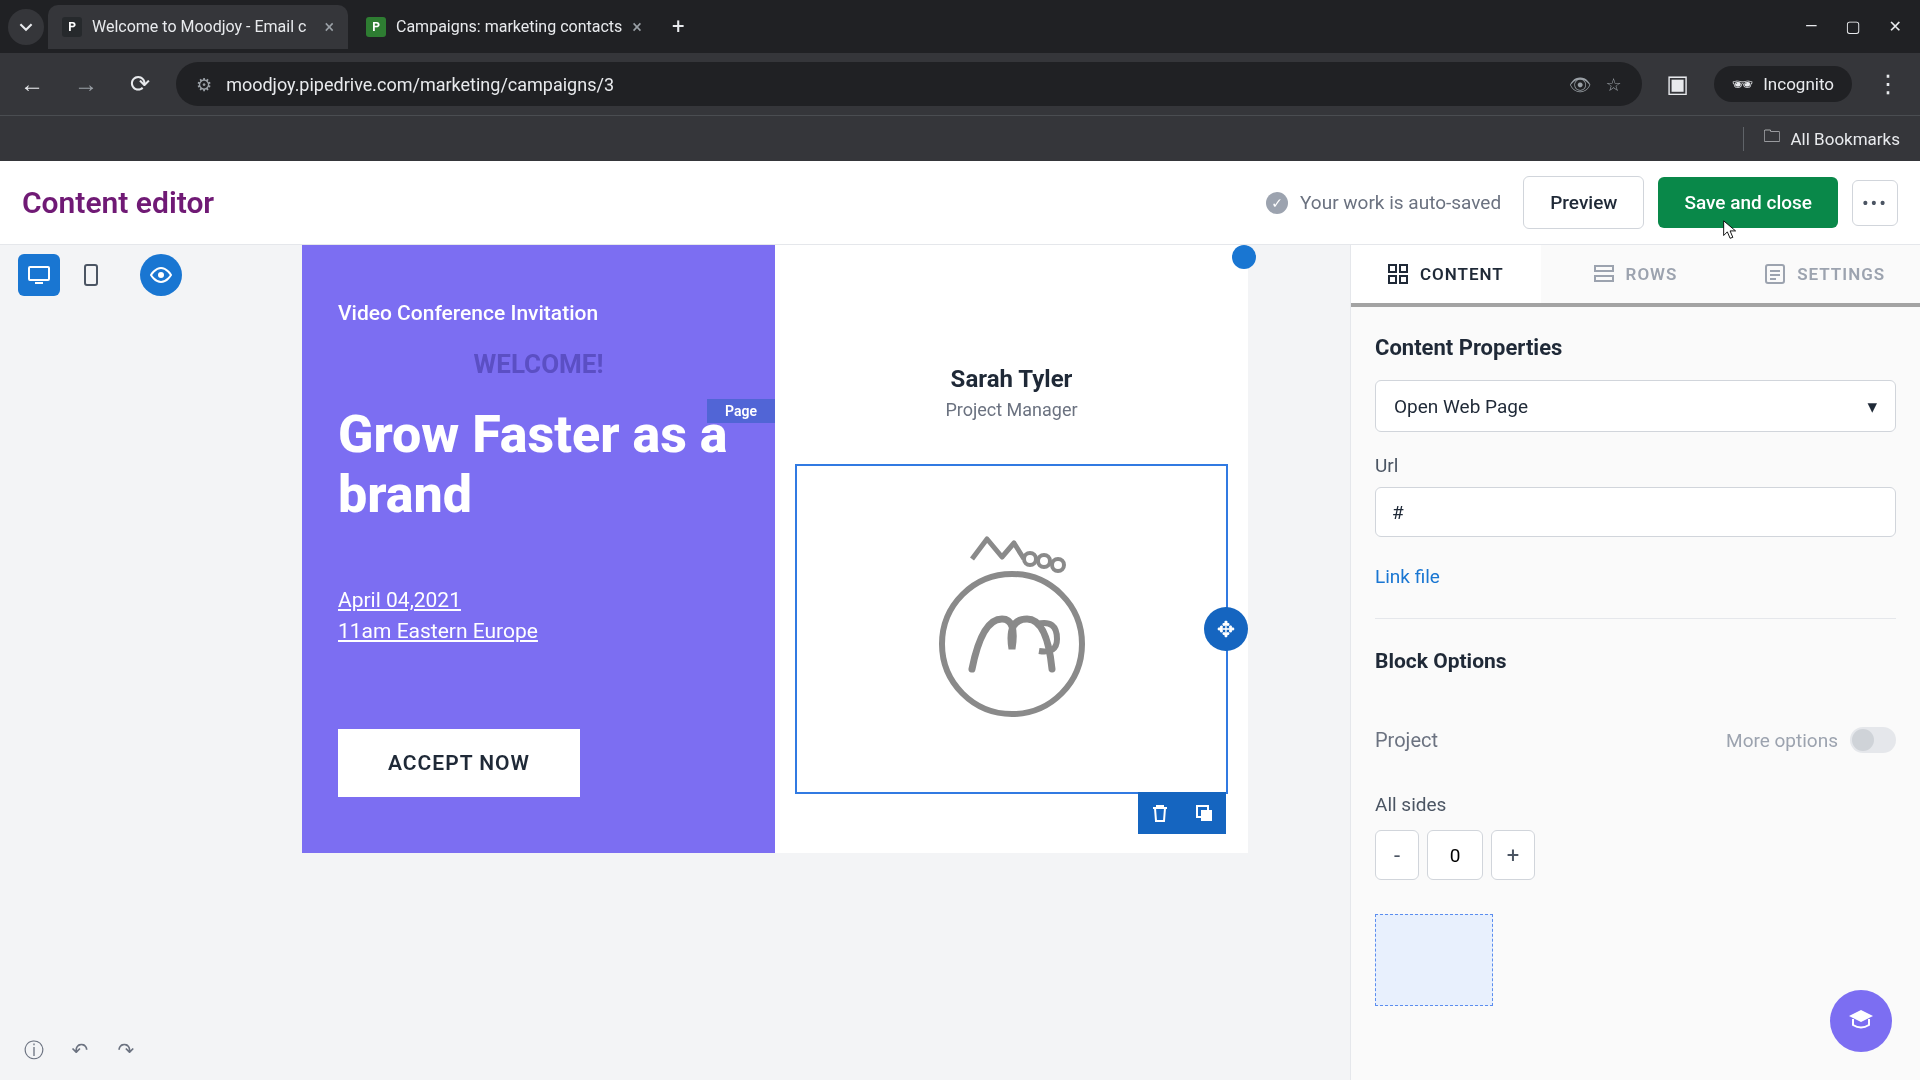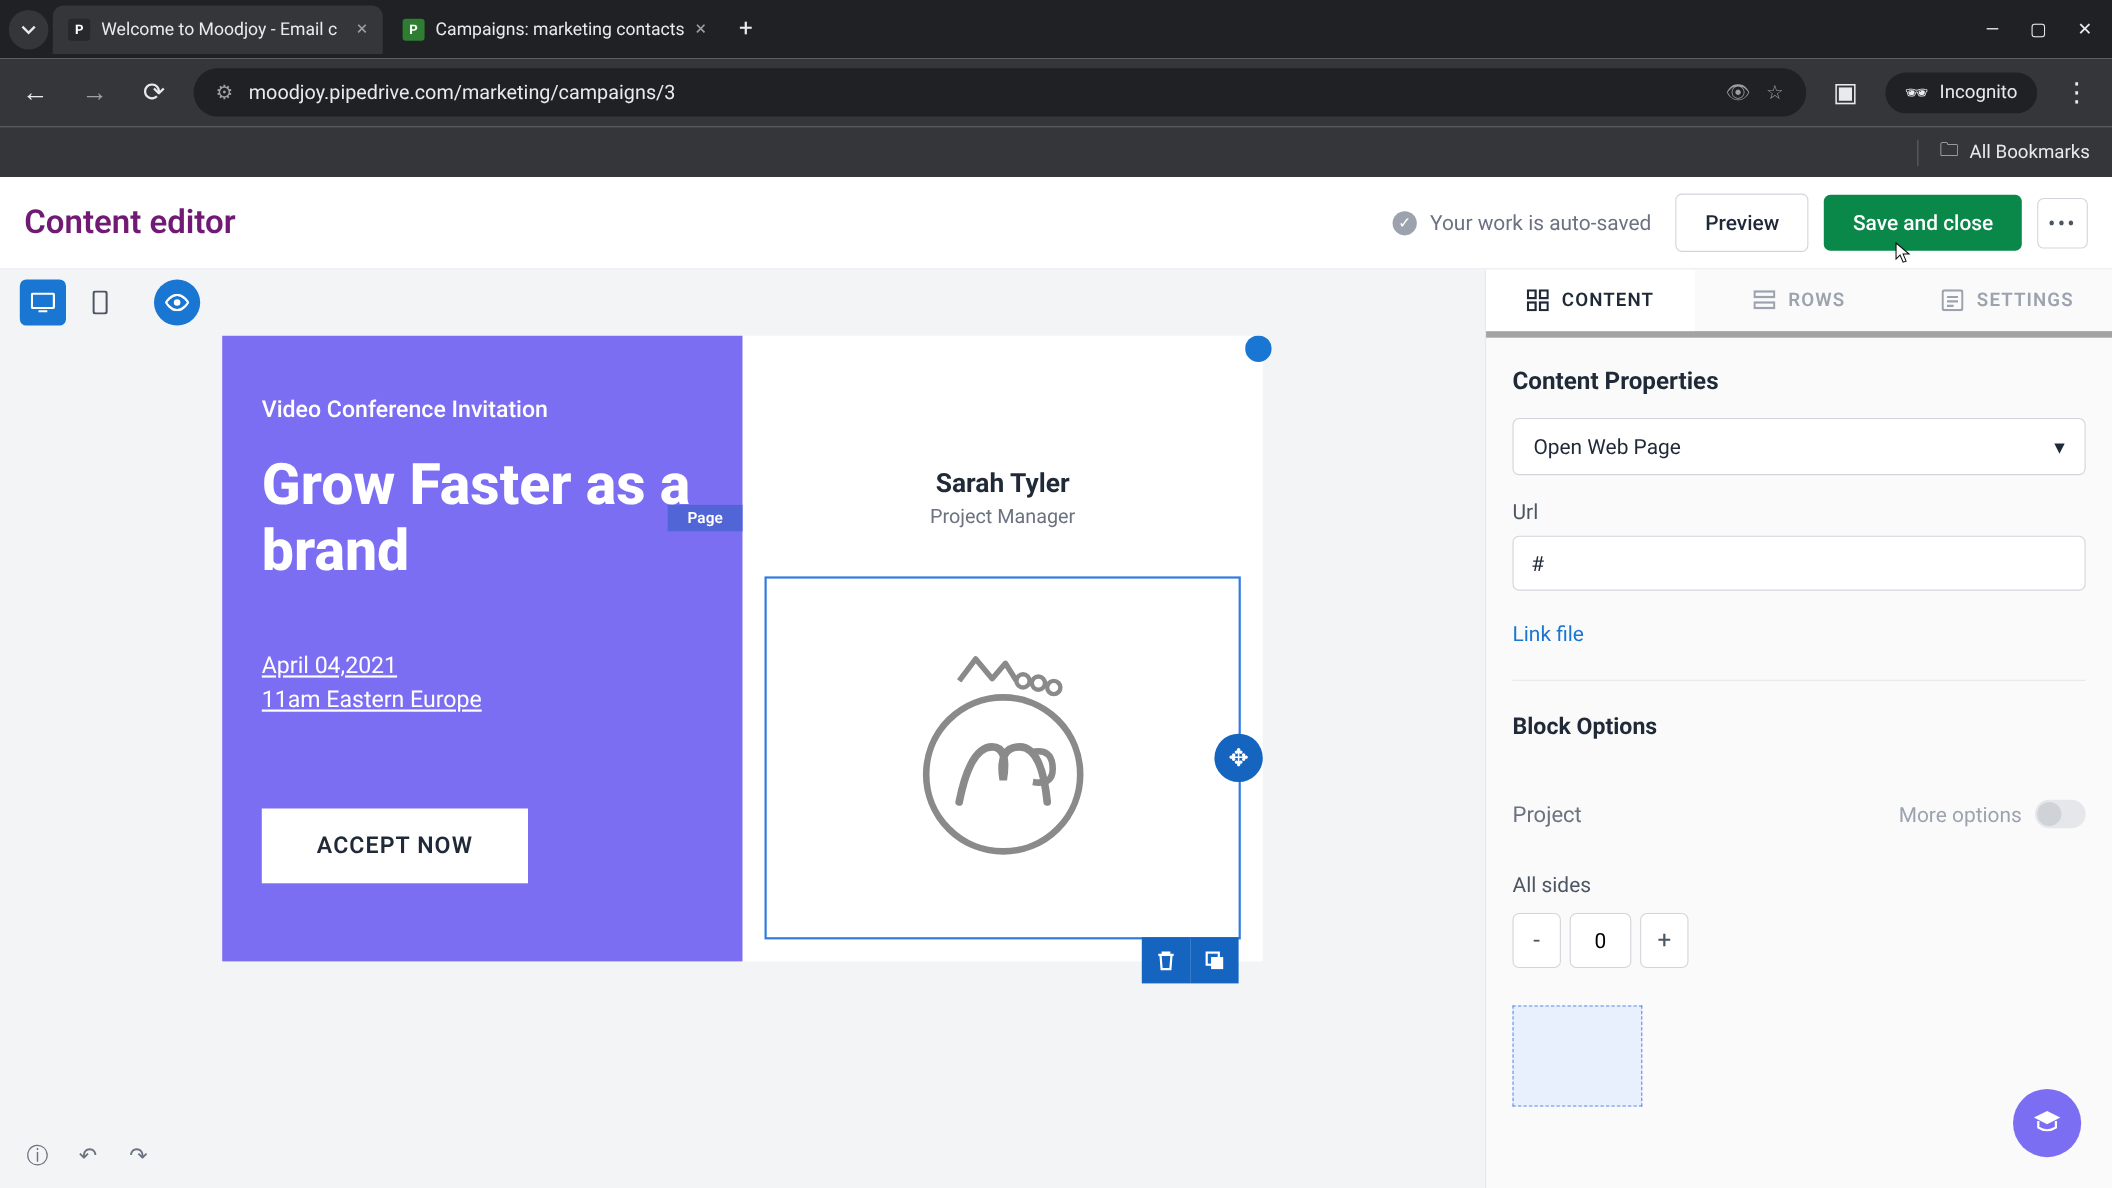--- a/index.html
+++ b/index.html
@@ -21,21 +21,21 @@
 .bookmarks-bar{height:46px;background:#35363a;border-top:1px solid #4a4d51;display:flex;align-items:center;justify-content:flex-end;padding:0 20px;color:#e8eaed;font-size:17px;gap:10px}
 .app{height:calc(1080px - 53px - 62px - 46px);display:flex;flex-direction:column;background:#fff}
 .app-header{height:84px;display:flex;align-items:center;padding:0 22px;border-bottom:1px solid #e5e7eb}
 .app-title{font-size:30px;font-weight:600;color:#701a75}
 .auto-saved{margin-left:auto;display:flex;align-items:center;gap:12px;color:#6b7280;font-size:19px}
 .check-circle{width:22px;height:22px;border-radius:50%;background:#9ca3af;display:flex;align-items:center;justify-content:center;color:#fff;font-size:14px}
 .preview-btn{margin-left:22px;padding:14px 26px;border:1px solid #d1d5db;border-radius:6px;font-size:19px;font-weight:500;background:#fff;cursor:pointer;color:#1f2937}
 .save-btn{margin-left:14px;padding:14px 26px;background:#098849;color:#fff;border:none;border-radius:6px;font-size:19px;font-weight:500;cursor:pointer}
 .more-btn{margin-left:14px;width:46px;height:46px;border:1px solid #d1d5db;border-radius:6px;display:flex;align-items:center;justify-content:center;cursor:pointer;font-size:20px;color:#4b5563;letter-spacing:2px}
 .app-body{flex:1;display:flex;position:relative;overflow:hidden}
-.canvas-area{flex:1;position:relative;background:#f3f4f6;display:flex;flex-direction:column}
+.canvas-area{flex:1;position:relative;background:#f3f4f6;display:flex;flex-direction:row}
 .toolbar-row{height:60px;display:flex;align-items:center;padding:0 18px;gap:10px}
 .device-btn{width:42px;height:42px;border-radius:6px;display:flex;align-items:center;justify-content:center;cursor:pointer;font-size:20px}
 .device-btn.active{background:#1976d2;color:#fff}
 .device-btn.inactive{color:#4b5563}
 .eye-btn{width:42px;height:42px;border-radius:50%;background:#1976d2;color:#fff;display:flex;align-items:center;justify-content:center;margin-left:18px;cursor:pointer;font-size:20px}
 .canvas{flex:1;padding:0 22px 22px;position:relative;overflow:auto}
 .email{width:946px;margin:0 auto;background:#fff;display:flex;position:relative}
 .email-left{width:50%;background:#7c6ef2;padding:56px 36px;color:#fff;position:relative}
 .invite-label{font-size:21px;font-weight:500;margin-bottom:24px}
 .welcome{font-size:26px;font-weight:700;color:#5b4fc4;text-align:center;margin-bottom:14px}
@@ -48,21 +48,21 @@
 .person-role{font-size:18px;color:#6b7280;margin-top:6px}
 .image-block{margin-top:44px;border:2px solid #317ae2;height:330px;display:flex;align-items:center;justify-content:center;position:relative}
 .move-handle{position:absolute;right:-22px;top:50%;transform:translateY(-50%);width:44px;height:44px;border-radius:50%;background:#1565c0;color:#fff;display:flex;align-items:center;justify-content:center;cursor:grab;font-size:22px}
 .block-actions{position:absolute;right:0;bottom:-42px;display:flex}
 .block-action{width:44px;height:42px;background:#1565c0;color:#fff;display:flex;align-items:center;justify-content:center;cursor:pointer;font-size:18px}
 .logo-svg{width:200px;height:200px}
 .drag-handle{position:absolute;top:0;right:-8px;width:24px;height:24px;border-radius:50%;background:#1976d2}
 .bottom-bar{position:absolute;bottom:14px;left:18px;display:flex;gap:14px;align-items:center}
 .bottom-btn{width:32px;height:32px;display:flex;align-items:center;justify-content:center;color:#6b7280;cursor:pointer;font-size:20px}
 .props-panel{width:570px;background:#fafafa;border-left:1px solid #e5e7eb;display:flex;flex-direction:column}
-.panel-tabs{height:62px;display:flex;border-bottom:6px solid #a3a3a3}
+.panel-tabs{height:62px;display:flex;border-bottom:4px solid #a3a3a3}
 .panel-tab{flex:1;display:flex;align-items:center;justify-content:center;gap:12px;font-size:17px;font-weight:600;letter-spacing:1px;cursor:pointer;color:#9ca3af}
 .panel-tab.active{background:#fff;color:#1f2937}
 .panel-body{flex:1;padding:28px 24px;overflow:auto}
 .section-title{font-size:22px;font-weight:700;color:#1f2937;margin-bottom:20px}
 .select{width:100%;height:52px;border:1px solid #d1d5db;border-radius:6px;padding:0 18px;font-size:19px;color:#1f2937;display:flex;align-items:center;justify-content:space-between;background:#fff;cursor:pointer}
 .field-label{font-size:19px;color:#4b5563;margin:22px 0 10px}
 .text-input{width:100%;height:50px;border:1px solid #d1d5db;border-radius:6px;padding:0 16px;font-size:19px;color:#1f2937;background:#fff}
 .link-file{color:#1976d2;font-size:19px;margin-top:28px;display:inline-block;cursor:pointer}
 .divider{height:1px;background:#e5e7eb;margin:30px 0}
 .block-opts-row{display:flex;align-items:center;justify-content:space-between;margin-top:54px}
@@ -161,20 +161,21 @@
               <circle cx="11" cy="8" r="3" fill="currentColor"></circle>
             </svg>
         </div>
       </div>
 
       <div class="canvas">
         <div class="email">
           <div class="drag-handle"></div>
           <div class="email-left">
             <div class="invite-label">Video Conference Invitation</div>
+            <div class="welcome">WELCOME!</div>
             <div class="title-badge">Page</div>
             <div class="headline">Grow Faster as a brand</div>
             <div class="datetime">
               <div>April 04,2021</div>
               <div>11am Eastern Europe</div>
             </div>
             <button class="accept-btn">ACCEPT NOW</button>
           </div>
           <div class="email-right">
             <div class="person-name">Sarah Tyler</div>

